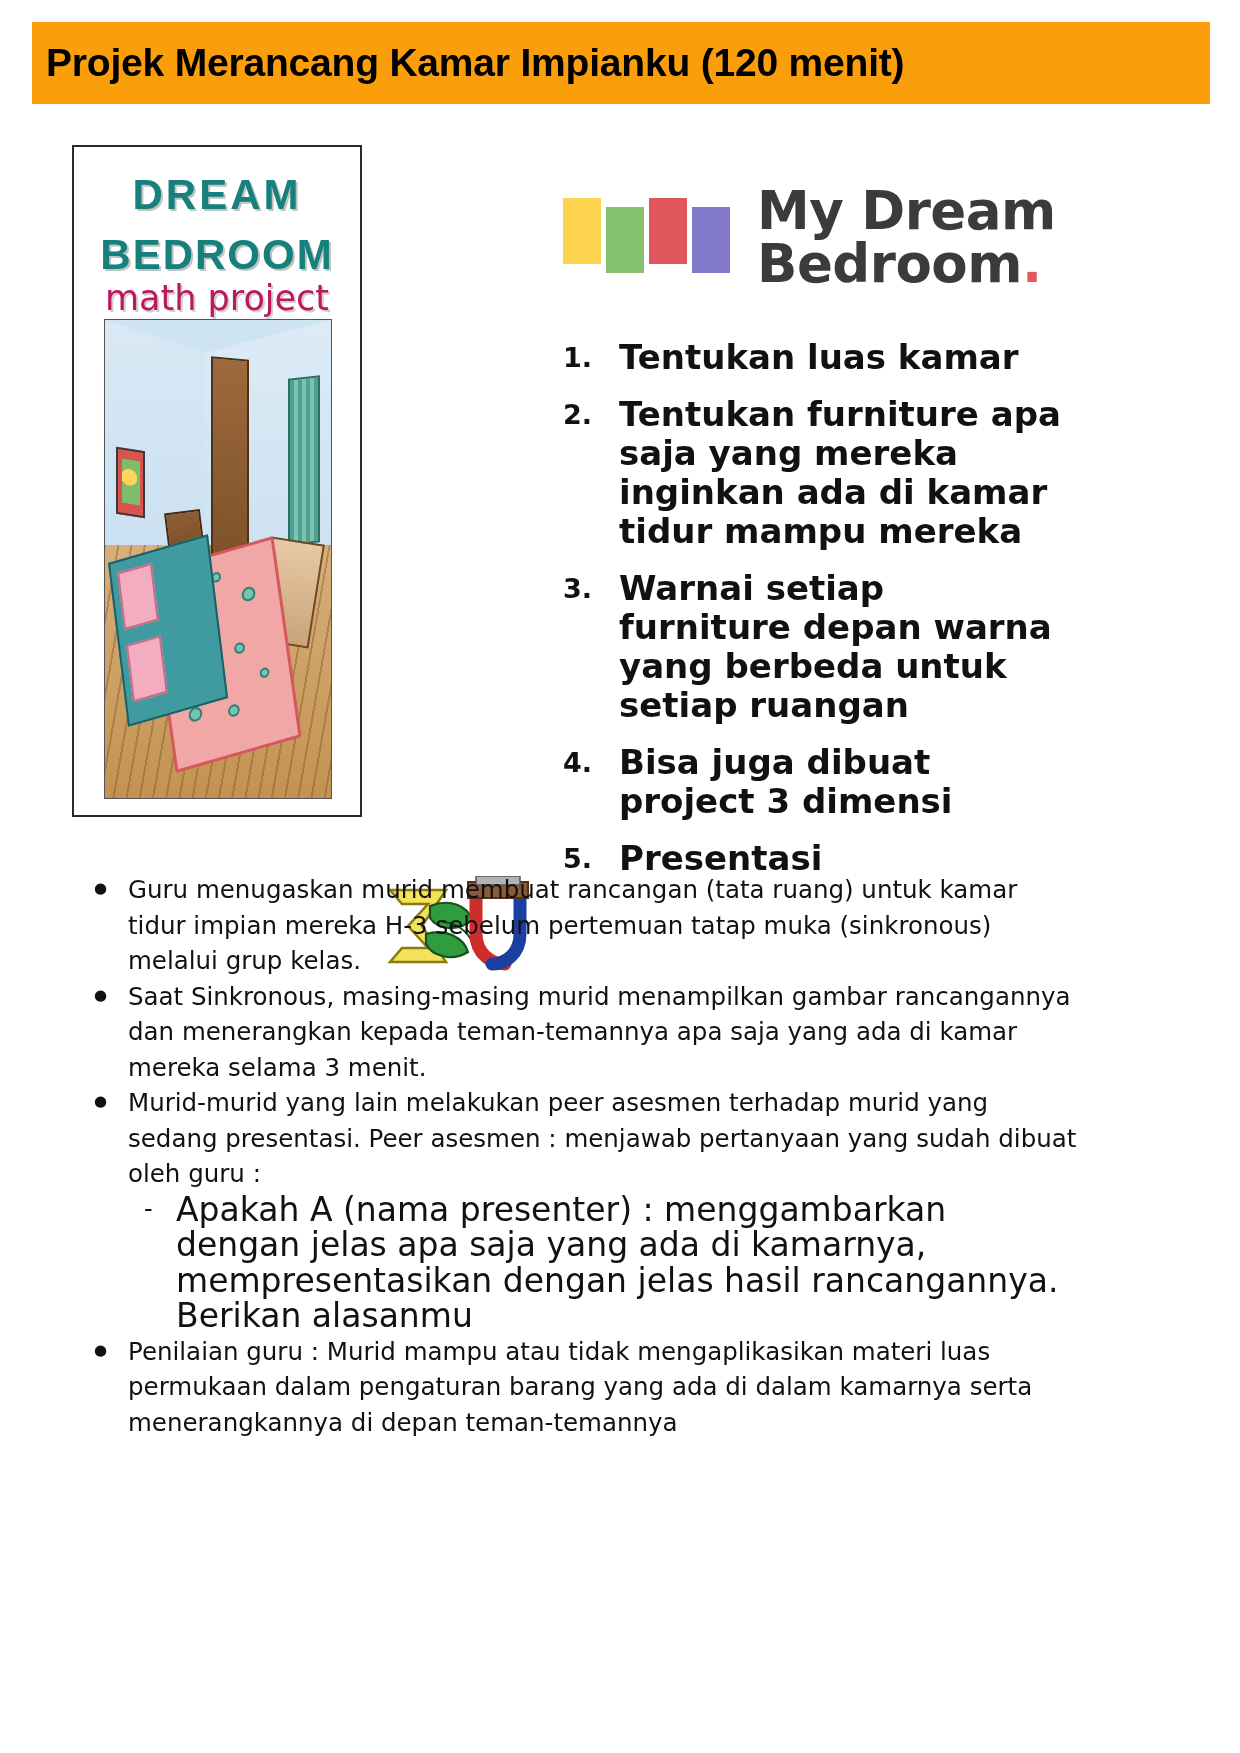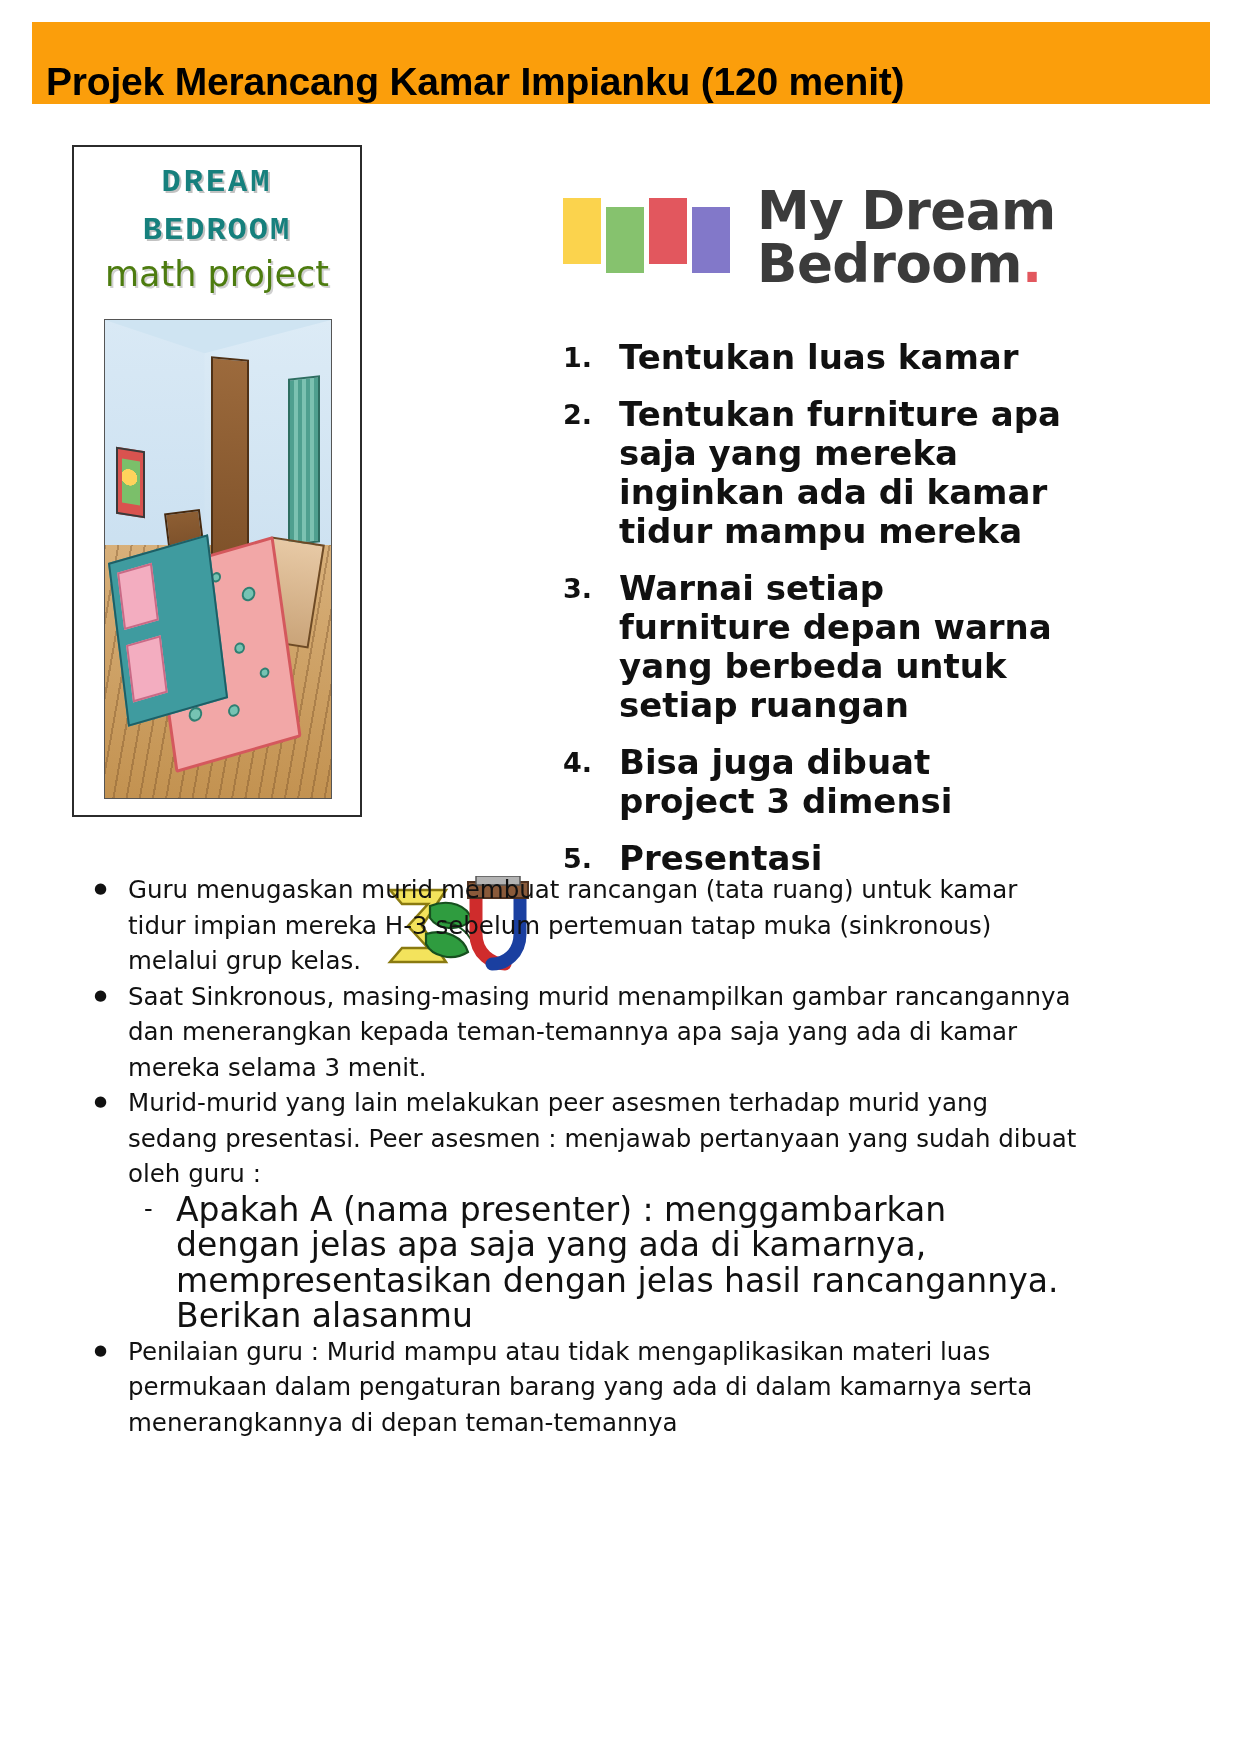--- a/index.html
+++ b/index.html
@@ -11,21 +11,21 @@
     overflow: hidden;
   }
   .page { position: relative; width: 1240px; height: 1753px; background: #fff; }
 
   
   .title-banner {
     position: absolute;
     left: 32px; top: 22px;
     width: 1178px; height: 82px;
     background: #fb9e0b;
-    display: flex; align-items: flex-end;
+    display: flex; align-items: center;
   }
   .title-text {
     font-size: 39px;
     font-weight: bold;
     color: #000;
     letter-spacing: -0.2px;
     padding-left: 14px;
     white-space: nowrap;
   }
 
@@ -43,32 +43,33 @@
     width: 290px; height: 672px;
     border: 2px solid #2b2b2b;
     background: #fff;
     overflow: hidden;
   }
   .poster-title {
     text-align: center;
     padding-top: 12px;
   }
   .pt-line1, .pt-line2 {
-    font-family: Liberation Mono, monospace;
+    font-family: Liberation Sans, sans-serif;
     font-weight: bold;
     color: #16807d;
-    font-size: 32px;
+    font-size: 42px;
     letter-spacing: 3px;
     line-height: 48px;
     text-shadow: 2px 2px 0 rgba(120,120,120,.45);
+    margin-top: 12px;
   }
   .pt-line2 { letter-spacing: 2px; }
   .pt-line3 {
     font-family: "DejaVu Sans", sans-serif;
-    color: #4d7c0f;
+    color: #be185d;
     font-size: 35px;
     line-height: 42px;
     margin-top: -2px;
     text-shadow: 2px 2px 0 rgba(120,120,120,.35);
   }
 
   
   .drawing {
     position: absolute;
     left: 30px; top: 172px;

